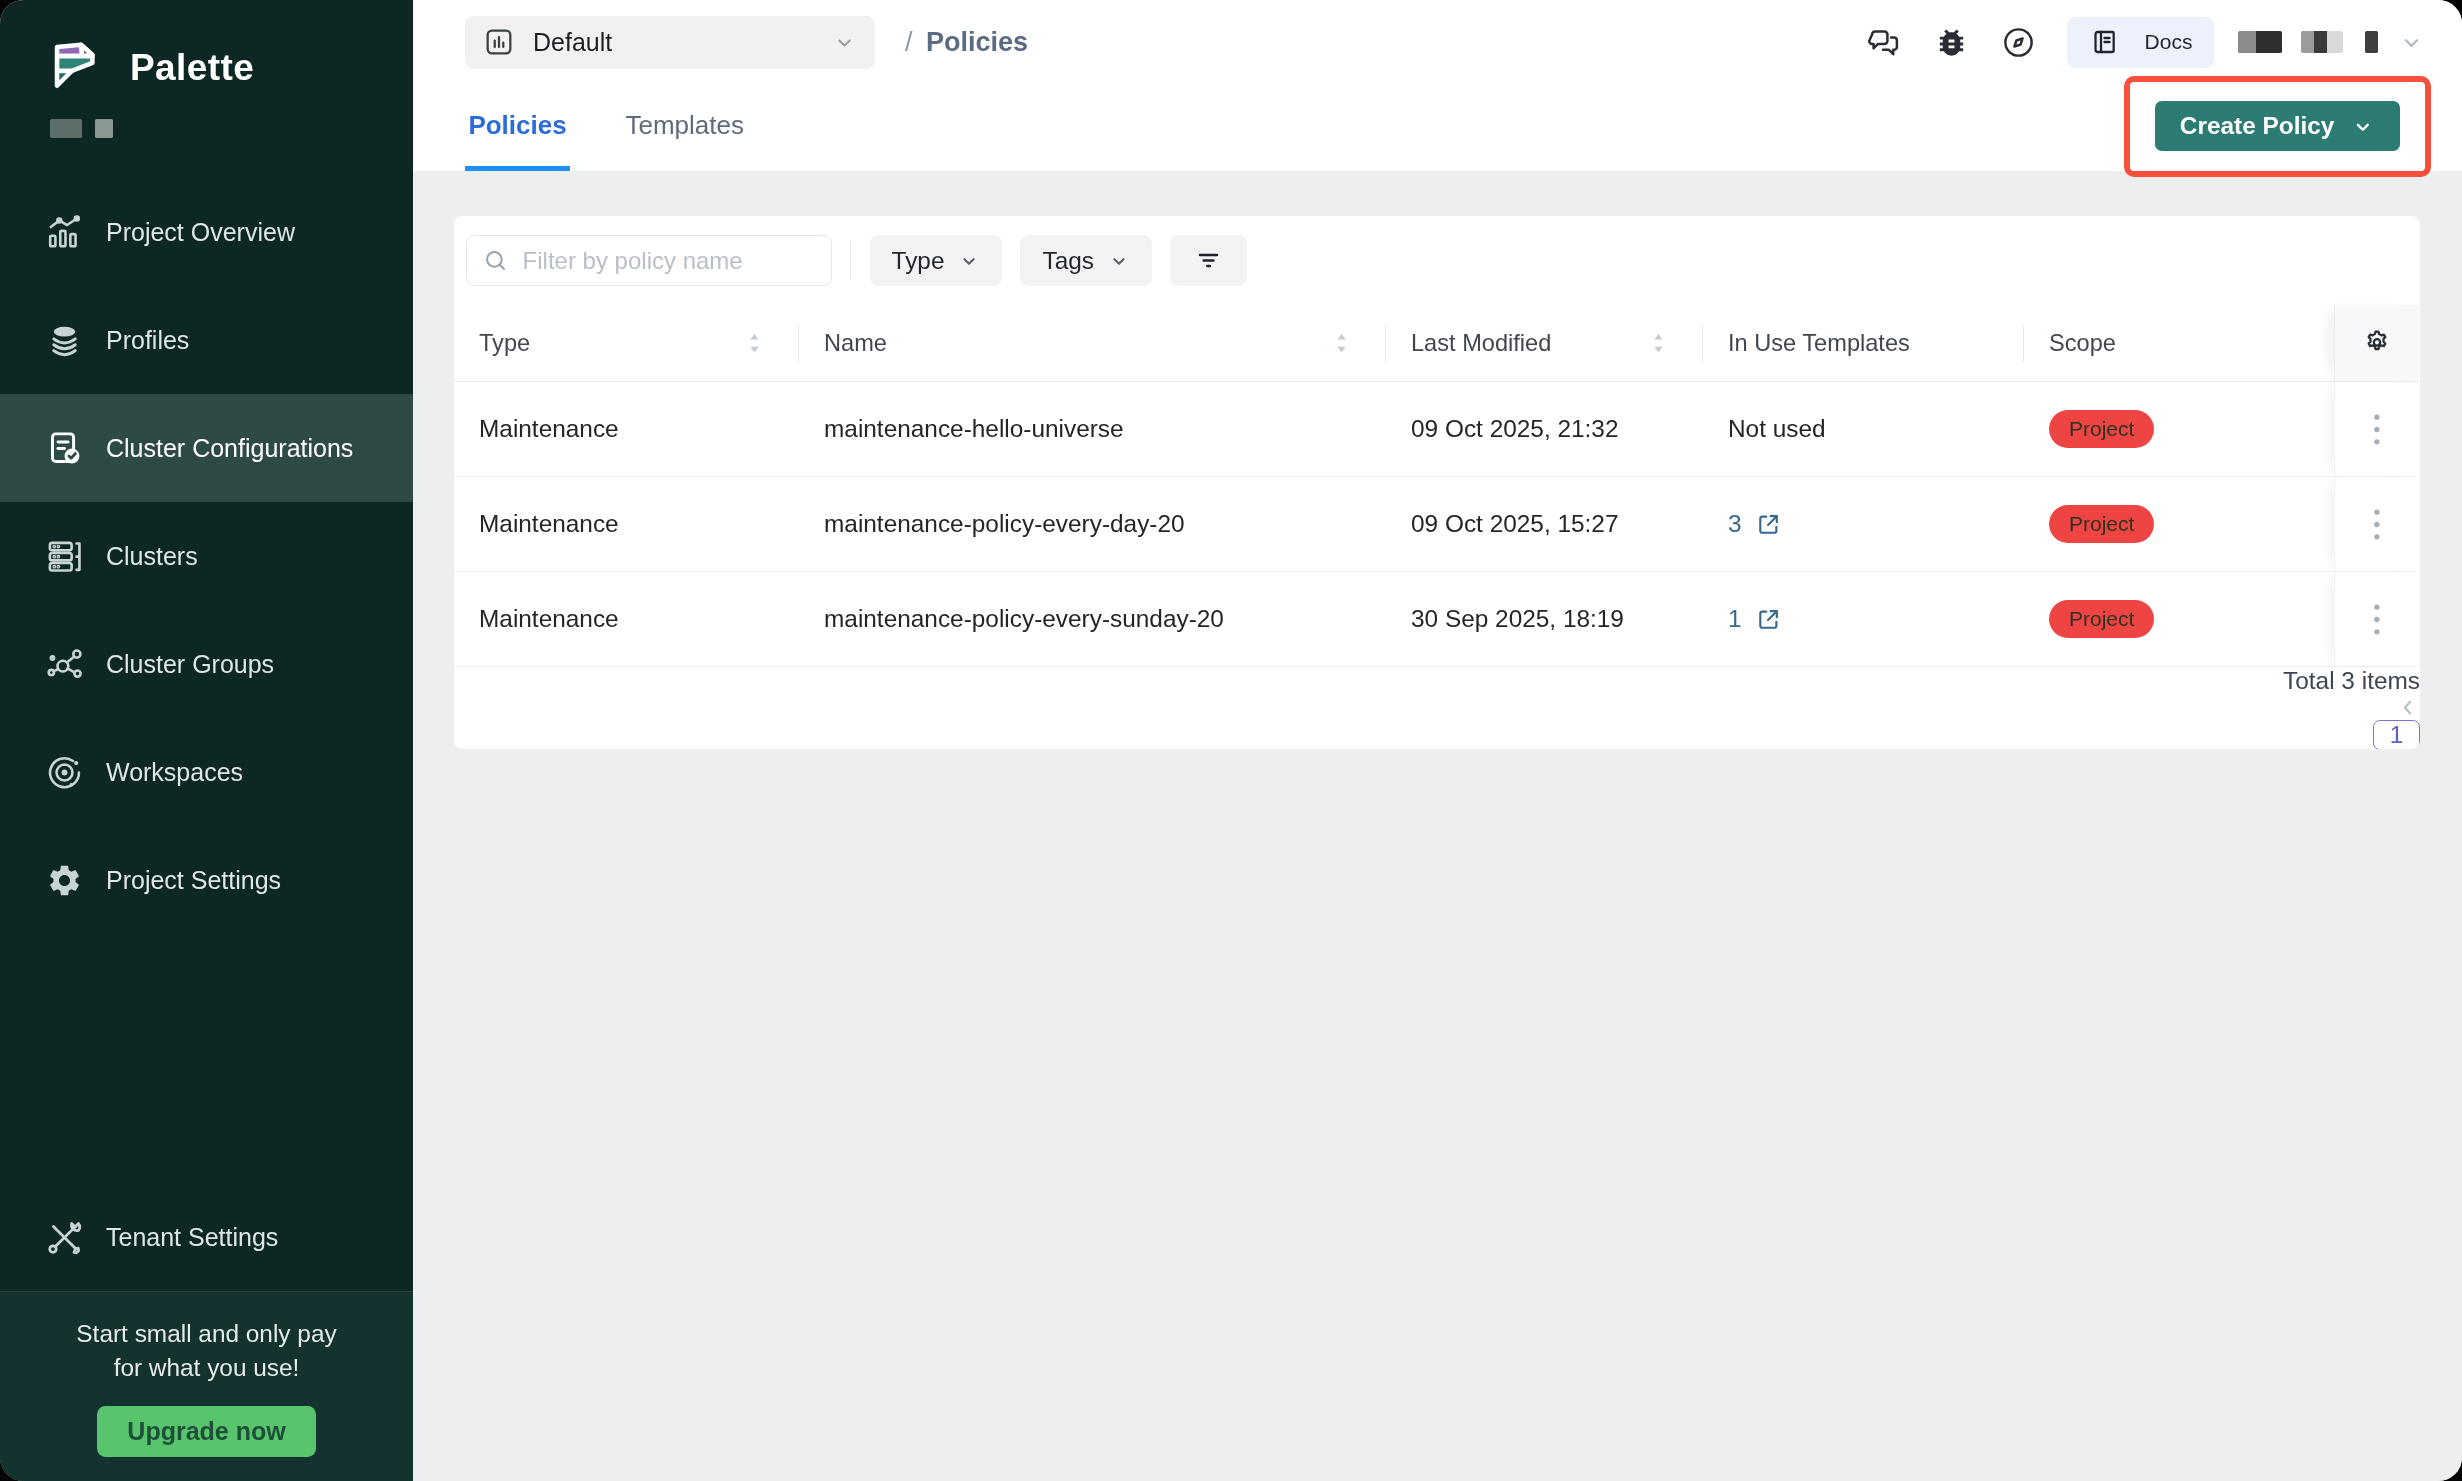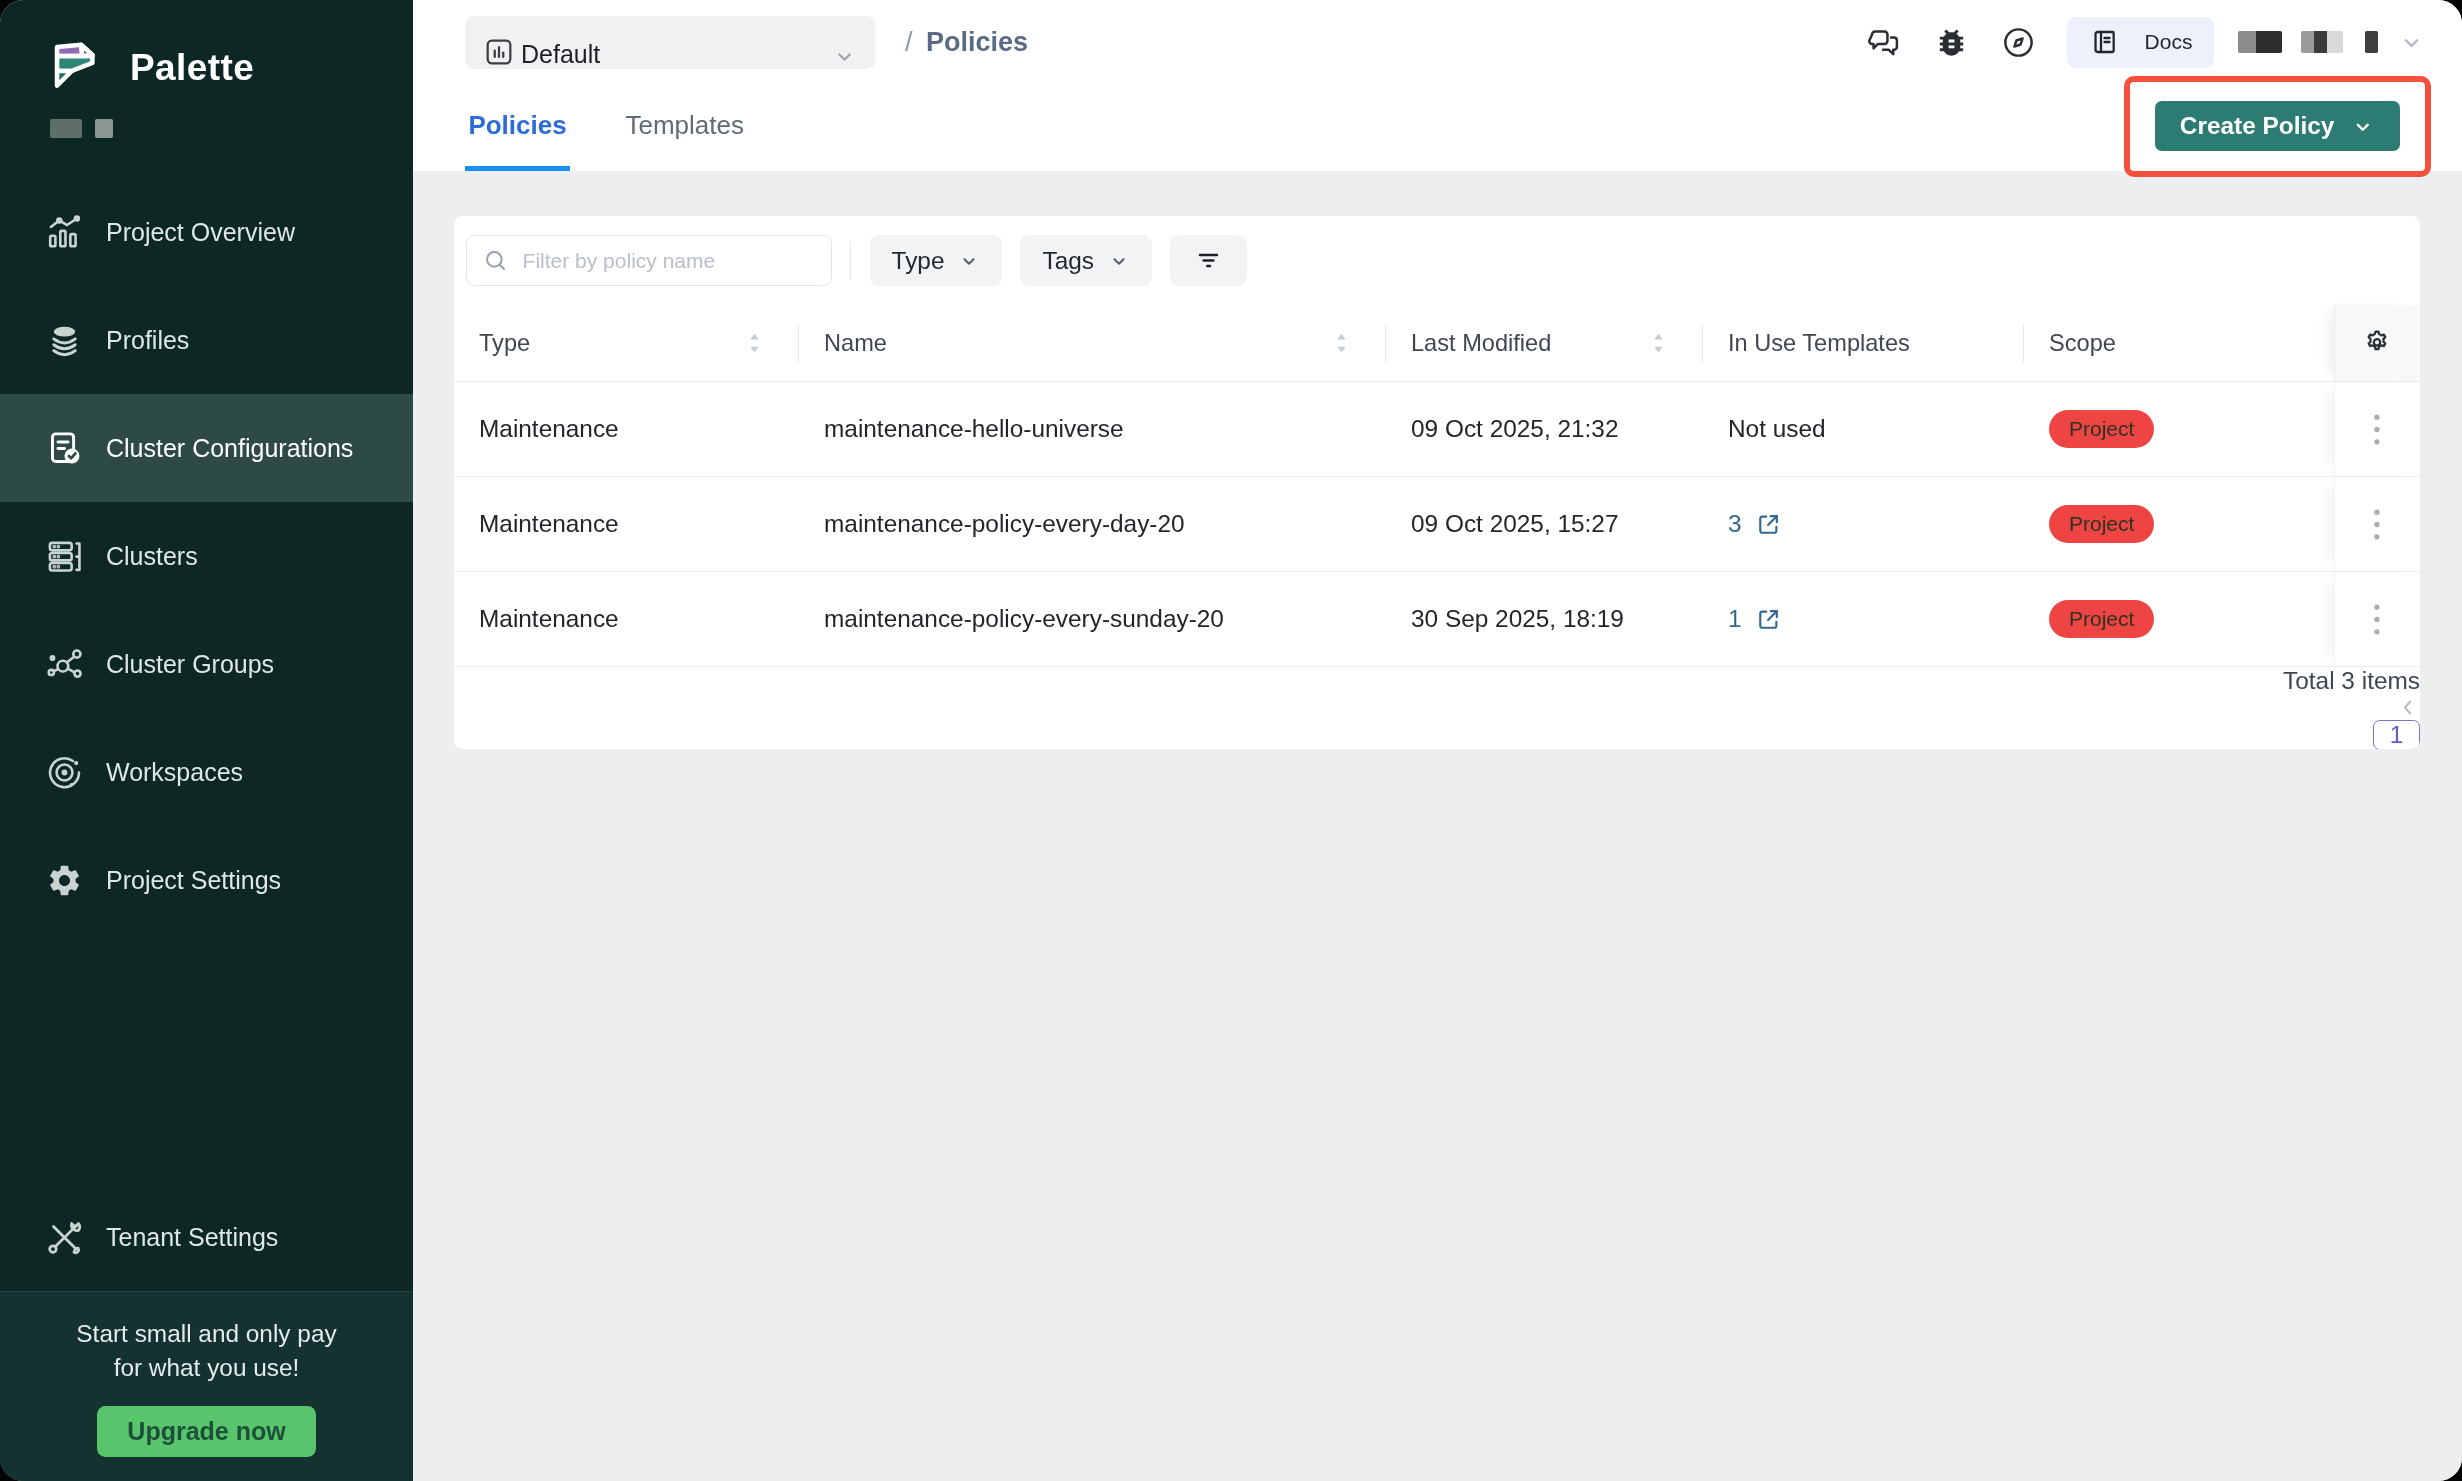--- a/index.html
+++ b/index.html
@@ -28,21 +28,21 @@
 
   .sb-footer { background:#0c2422; border-top:0.8px solid rgba(255,255,255,.10); height:82px; display:flex; align-items:center; padding:0 49px 0 42px; }
   .sb-footer-name { margin-left:17px; font-size:21px; line-height:1.18; color:#a9bab7; }
   .sb-footer-name .l1 { font-weight:700; color:#b9c8c5; }
   .collapse { margin-left:auto; color:#c3cecb; cursor:pointer; display:flex; }
 
   
   .main { flex:1; min-width:0; display:flex; flex-direction:column; position:relative; }
 
   .topbar { height:84px; background:#ffffff; display:flex; align-items:center; padding:0 37px 0 52px; }
-  .proj-pill { width:410px; height:53px; background:#f1f1f3; border-radius:8.4px; display:flex; align-items:flex-end; padding:0 18.5px 0 17px; gap:5px; cursor:pointer; }
+  .proj-pill { width:410px; height:53px; background:#f1f1f3; border-radius:8.4px; display:flex; align-items:center; padding:0 18.5px 0 17px; gap:17px; cursor:pointer; }
   .proj-pill .label { font-size:25px; color:#1c2024; font-weight:500; }
   .pill-caret { margin-left:auto; color:#9aa0a6; display:flex; }
   .breadcrumb { margin-left:30px; display:flex; align-items:center; gap:13.5px; font-size:27px; }
   .bc-sep { color:#8b98ab; }
   .bc-item { color:#5b6b84; font-weight:600; cursor:pointer; }
 
   .top-icons { margin-left:auto; display:flex; align-items:center; }
   .tb-icon { width:37px; height:37px; color:#2a2e34; display:flex; align-items:center; justify-content:center; cursor:pointer; margin-left:30px; }
   .docs-btn { margin-left:30px; height:51px; background:#edf1fb; border-radius:8.4px; display:flex; align-items:center; gap:24px; padding:0 22px; font-size:21px; font-weight:500; color:#1f2430; cursor:pointer; }
   .tb-redact-a { margin-left:23.6px; width:44px; height:22px; background:linear-gradient(90deg,#8b8b8b 0 40%,#2e2e2e 40% 100%); border-radius:1.7px; }
@@ -57,21 +57,21 @@
   .create-wrap { position:absolute; top:76px; right:31px; border:6.7px solid #f4503c; border-radius:10px; padding:19.4px 25px; background:transparent; z-index:6; }
   .create-btn { height:50px; background:#2d7c73; border:none; border-radius:6.7px; color:#ffffff; font-size:24.4px; font-weight:600; font-family:inherit; display:flex; align-items:center; gap:17px; padding:0 25px; cursor:pointer; }
   .create-btn .caret { display:flex; }
 
   .content { flex:1; background:#eceef0; padding:45px 42px 0 41px; }
   .card { background:#ffffff; border-radius:8.4px; width:1966px; overflow:hidden; }
 
   .filter-row { height:89px; display:flex; align-items:center; padding:0 11.8px; }
   .search { width:366px; height:51px; border:0.8px solid #e3e5e8; border-radius:8.4px; display:flex; align-items:center; gap:11.8px; padding:0 15px; background:#fff; }
   .search svg { flex-shrink:0; color:#9aa2ac; }
-  .search input { border:none; outline:none; font-size:21px; color:#20242a; width:100%; font-family:inherit; background:transparent; }
+  .search input { border:none; outline:none; font-size:24px; color:#20242a; width:100%; font-family:inherit; background:transparent; }
   .search input::placeholder { color:#b9bfc7; }
   .vdiv { width:0.8px; height:39px; background:#e5e7ea; margin:0 18.5px; }
   .chip { height:51px; background:#f2f3f5; border-radius:8.4px; display:flex; align-items:center; gap:13.5px; padding:0 22px; font-size:24.4px; color:#23272e; cursor:pointer; margin-right:18.5px; }
   .chip .caret { color:#5a6069; display:flex; }
   .iconchip { width:77px; justify-content:center; padding:0; color:#1f2329; }
 
   .tgrid { display:grid; grid-template-columns:345px 587px 317px 321px 310px 85px; }
   .thead { height:77px; border-bottom:0.8px solid #e9ebee; }
   .th { display:flex; align-items:center; padding:0 37px 0 25px; font-size:23.6px; color:#40474f; font-weight:500; position:relative; cursor:pointer; }
   .th.nosort { cursor:default; }

